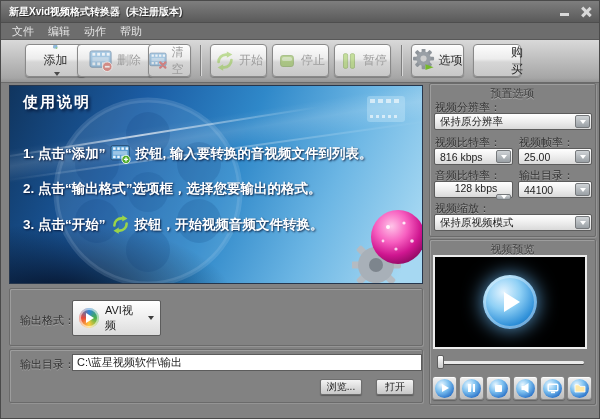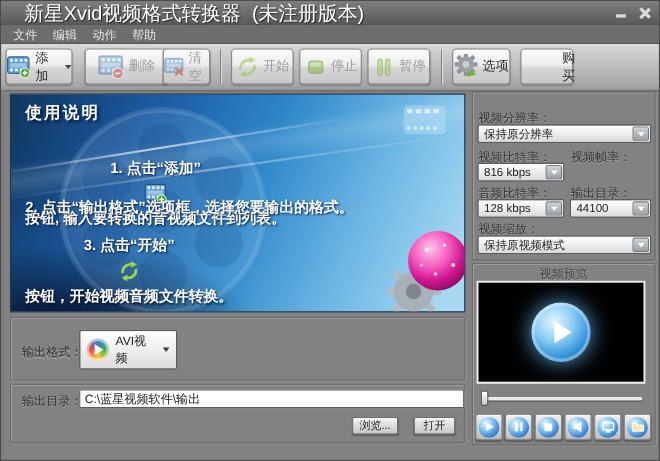--- a/index.html
+++ b/index.html
@@ -5,22 +5,22 @@
   * { margin:0; padding:0; box-sizing:border-box; }
   html,body { background:#9a9a9a; }
   body { font-family:"Liberation Sans","DejaVu Sans",sans-serif; }
   #app { position:relative; width:600px; height:419px; background:#828282;
          border:1px solid #4a4a4a; overflow:hidden; }
 
   
   .titlebar { position:absolute; left:0; top:0; width:100%; height:22px;
     background:linear-gradient(#7e7e7e,#5a5a5a); display:flex; align-items:center;
     padding:0 8px; border-bottom:1px solid #4e4e4e; }
-  .titlebar .title { color:#fff; font-size:18px; font-weight:normal;
-    text-shadow:1px 1px 1px rgba(0,0,0,.6); white-space:pre;margin-left:13px; }
+  .titlebar .title { color:#fff; font-size:10px; font-weight:bold;
+    text-shadow:1px 1px 1px rgba(0,0,0,.6); white-space:pre; }
   .win-btns { margin-left:auto; display:flex; gap:12px; align-items:center; }
   .min-glyph { display:block; width:9px; height:3px; background:#d9d9d9; margin-top:6px; }
   .close-glyph { position:relative; display:block; width:10px; height:10px; }
   .close-glyph::before,.close-glyph::after { content:""; position:absolute; left:4px; top:-1px;
     width:2.5px; height:12px; background:#d9d9d9; }
   .close-glyph::before { transform:rotate(45deg); }
   .close-glyph::after { transform:rotate(-45deg); }
 
   
   .menubar { position:absolute; left:0; top:22px; width:100%; height:17px;
@@ -52,21 +52,21 @@
       linear-gradient(113deg, #10355f 0%, #1b5ca3 28%, #2f88c9 52%, #6cb6e4 74%, #a6d8f2 95%); }
   .streak { position:absolute; background:linear-gradient(to right,transparent,rgba(255,255,255,.85) 45%,transparent); height:2px; opacity:.8; }
   .streak.s1 { left:-20px; top:46px; width:330px; transform:rotate(-9deg); }
   .streak.s2 { left:-10px; top:64px; width:430px; transform:rotate(-8deg); opacity:.45; }
   .streak.band { left:-30px; top:30px; width:480px; height:34px; transform:rotate(-9deg);
     background:linear-gradient(to bottom,transparent,rgba(255,255,255,.14),transparent); opacity:1; }
   .banner-title { position:absolute; left:13px; top:7px; color:#fff; font-size:15px;
     font-weight:bold; text-shadow:2px 2px 3px rgba(0,10,40,.8); letter-spacing:2px; }
   .step { position:absolute; left:13px; color:#fff; font-size:13.5px; font-weight:bold;
     text-shadow:1px 1px 2px rgba(0,10,40,.85); display:flex; align-items:center; gap:4px;
-    white-space:nowrap;flex-direction:column; }
+    white-space:nowrap; }
   .step.st1 { top:58px; }
   .step.st2 { top:94px; }
   .step.st3 { top:128px; }
   .reel { position:absolute; left:38px; top:8px; opacity:.55; }
   .strip-deco { position:absolute; right:16px; top:9px; opacity:.8; }
   .orb-art { position:absolute; right:-8px; bottom:-6px; }
 
   
   .group { position:absolute; border:1px solid #6b6b6b; border-radius:2px;
     box-shadow:inset 1px 1px 0 rgba(255,255,255,.22), 1px 1px 0 rgba(255,255,255,.15); }
@@ -148,21 +148,21 @@
   </div>
 
   <div class="menubar">
     <span class="menu-item">文件</span>
     <span class="menu-item">编辑</span>
     <span class="menu-item">动作</span>
     <span class="menu-item">帮助</span>
   </div>
 
   <div class="toolbar">
-    <div class="tbtn" style="left:4px;width:61px;">
+    <div class="tbtn" style="left:24px;width:61px;flex-direction:column;">
       <svg width="25" height="23" viewBox="0 0 26 24">
         <rect x="1" y="2" width="22" height="17" rx="2" fill="#5b9fd4" stroke="#2a5580"></rect>
         <rect x="3.5" y="4" width="3" height="3" fill="#eaf5fd"></rect>
           <rect x="8.5" y="4" width="3" height="3" fill="#eaf5fd"></rect>
           <rect x="13.5" y="4" width="3" height="3" fill="#eaf5fd"></rect>
           <rect x="18.5" y="4" width="3" height="3" fill="#eaf5fd"></rect>
         <rect x="3.5" y="14" width="3" height="3" fill="#eaf5fd"></rect>
           <rect x="8.5" y="14" width="3" height="3" fill="#eaf5fd"></rect>
           <rect x="13.5" y="14" width="3" height="3" fill="#eaf5fd"></rect>
           <rect x="18.5" y="14" width="3" height="3" fill="#eaf5fd"></rect>
@@ -365,38 +365,45 @@
     <input class="text-input" style="left: 62px; top: 4px; width: 350px; height: 17px;" value="C:\蓝星视频软件\输出">
     <div class="push-btn" style="left:310px;top:29px;width:42px;height:16px;">
       <span>浏览...</span>
     </div>
     <div class="push-btn" style="left:366px;top:29px;width:38px;height:16px;">
       <span>打开</span>
     </div>
   </div>
 
   <div class="group" style="left:428px;top:82px;width:167px;height:154px;">
+    <div class="group-title">预置选项</div>
     <span class="lbl" style="left:5px;top:16px;">视频分辨率：</span>
     <div class="combo" style="left:4px;top:29px;width:158px;">
       <span>保持原分辨率</span>
       <span class="cbtn">
           <span class="tri"></span>
         </span>
     </div>
     <span class="lbl" style="left:5px;top:51px;">视频比特率：</span>
     <span class="lbl" style="left:89px;top:51px;">视频帧率：</span>
     <div class="combo" style="left:4px;top:64px;width:79px;">
       <span>816 kbps</span>
       <span class="cbtn">
           <span class="tri"></span>
         </span>
     </div>
+    <div class="combo" style="left:88px;top:64px;width:74px;">
+      <span>25.00</span>
+      <span class="cbtn">
+          <span class="tri"></span>
+        </span>
+    </div>
     <span class="lbl" style="left:5px;top:84px;">音频比特率：</span>
     <span class="lbl" style="left:89px;top:84px;">输出目录：</span>
-    <div class="combo" style="left:4px;top:97px;width:79px;">
+    <div class="combo" style="left:4px;top:97px;width:79px;flex-direction:column;">
       <span>128 kbps</span>
       <span class="cbtn">
           <span class="tri"></span>
         </span>
     </div>
     <div class="combo" style="left:88px;top:97px;width:74px;">
       <span>44100</span>
       <span class="cbtn">
           <span class="tri"></span>
         </span>

